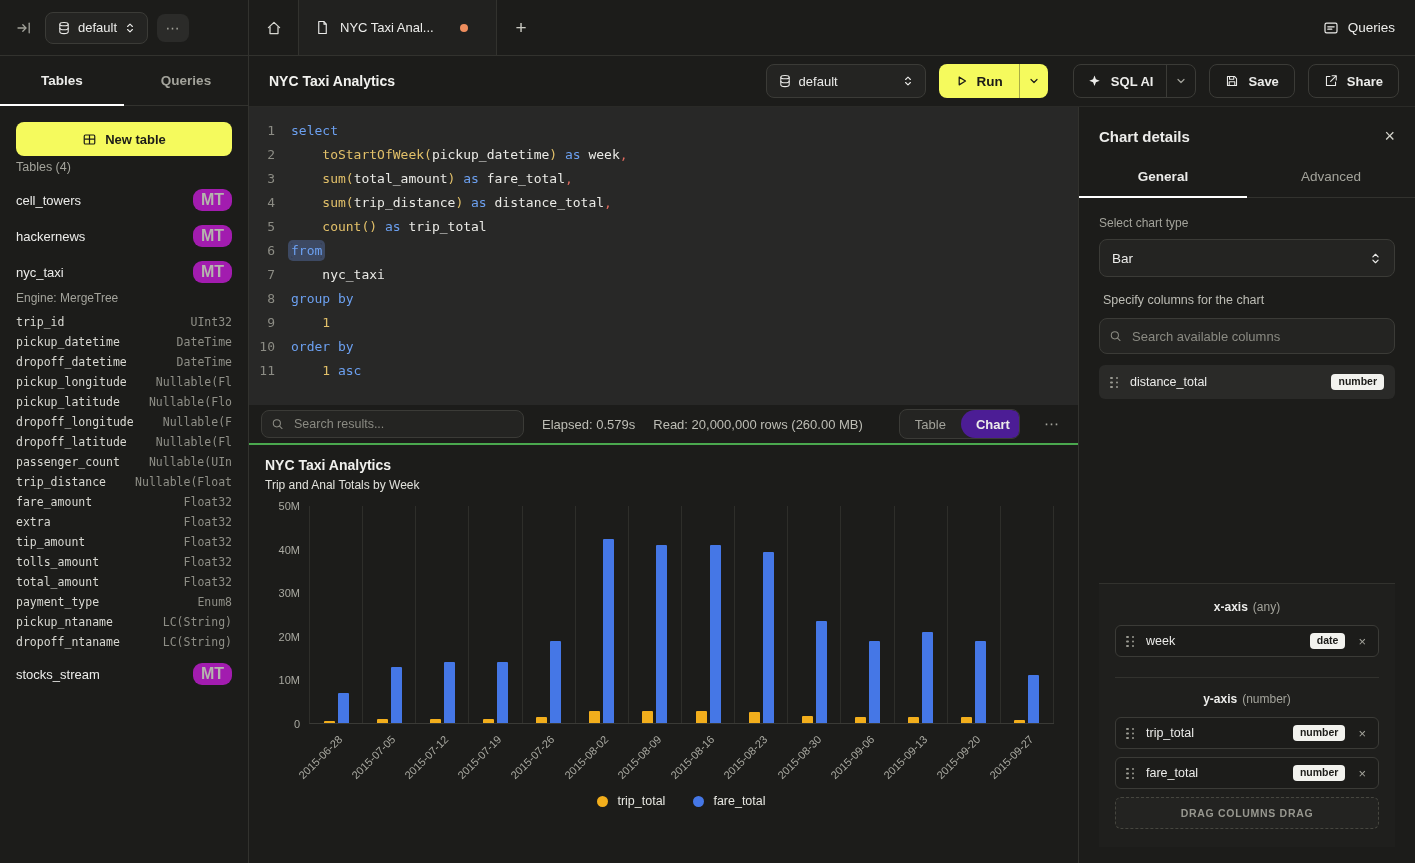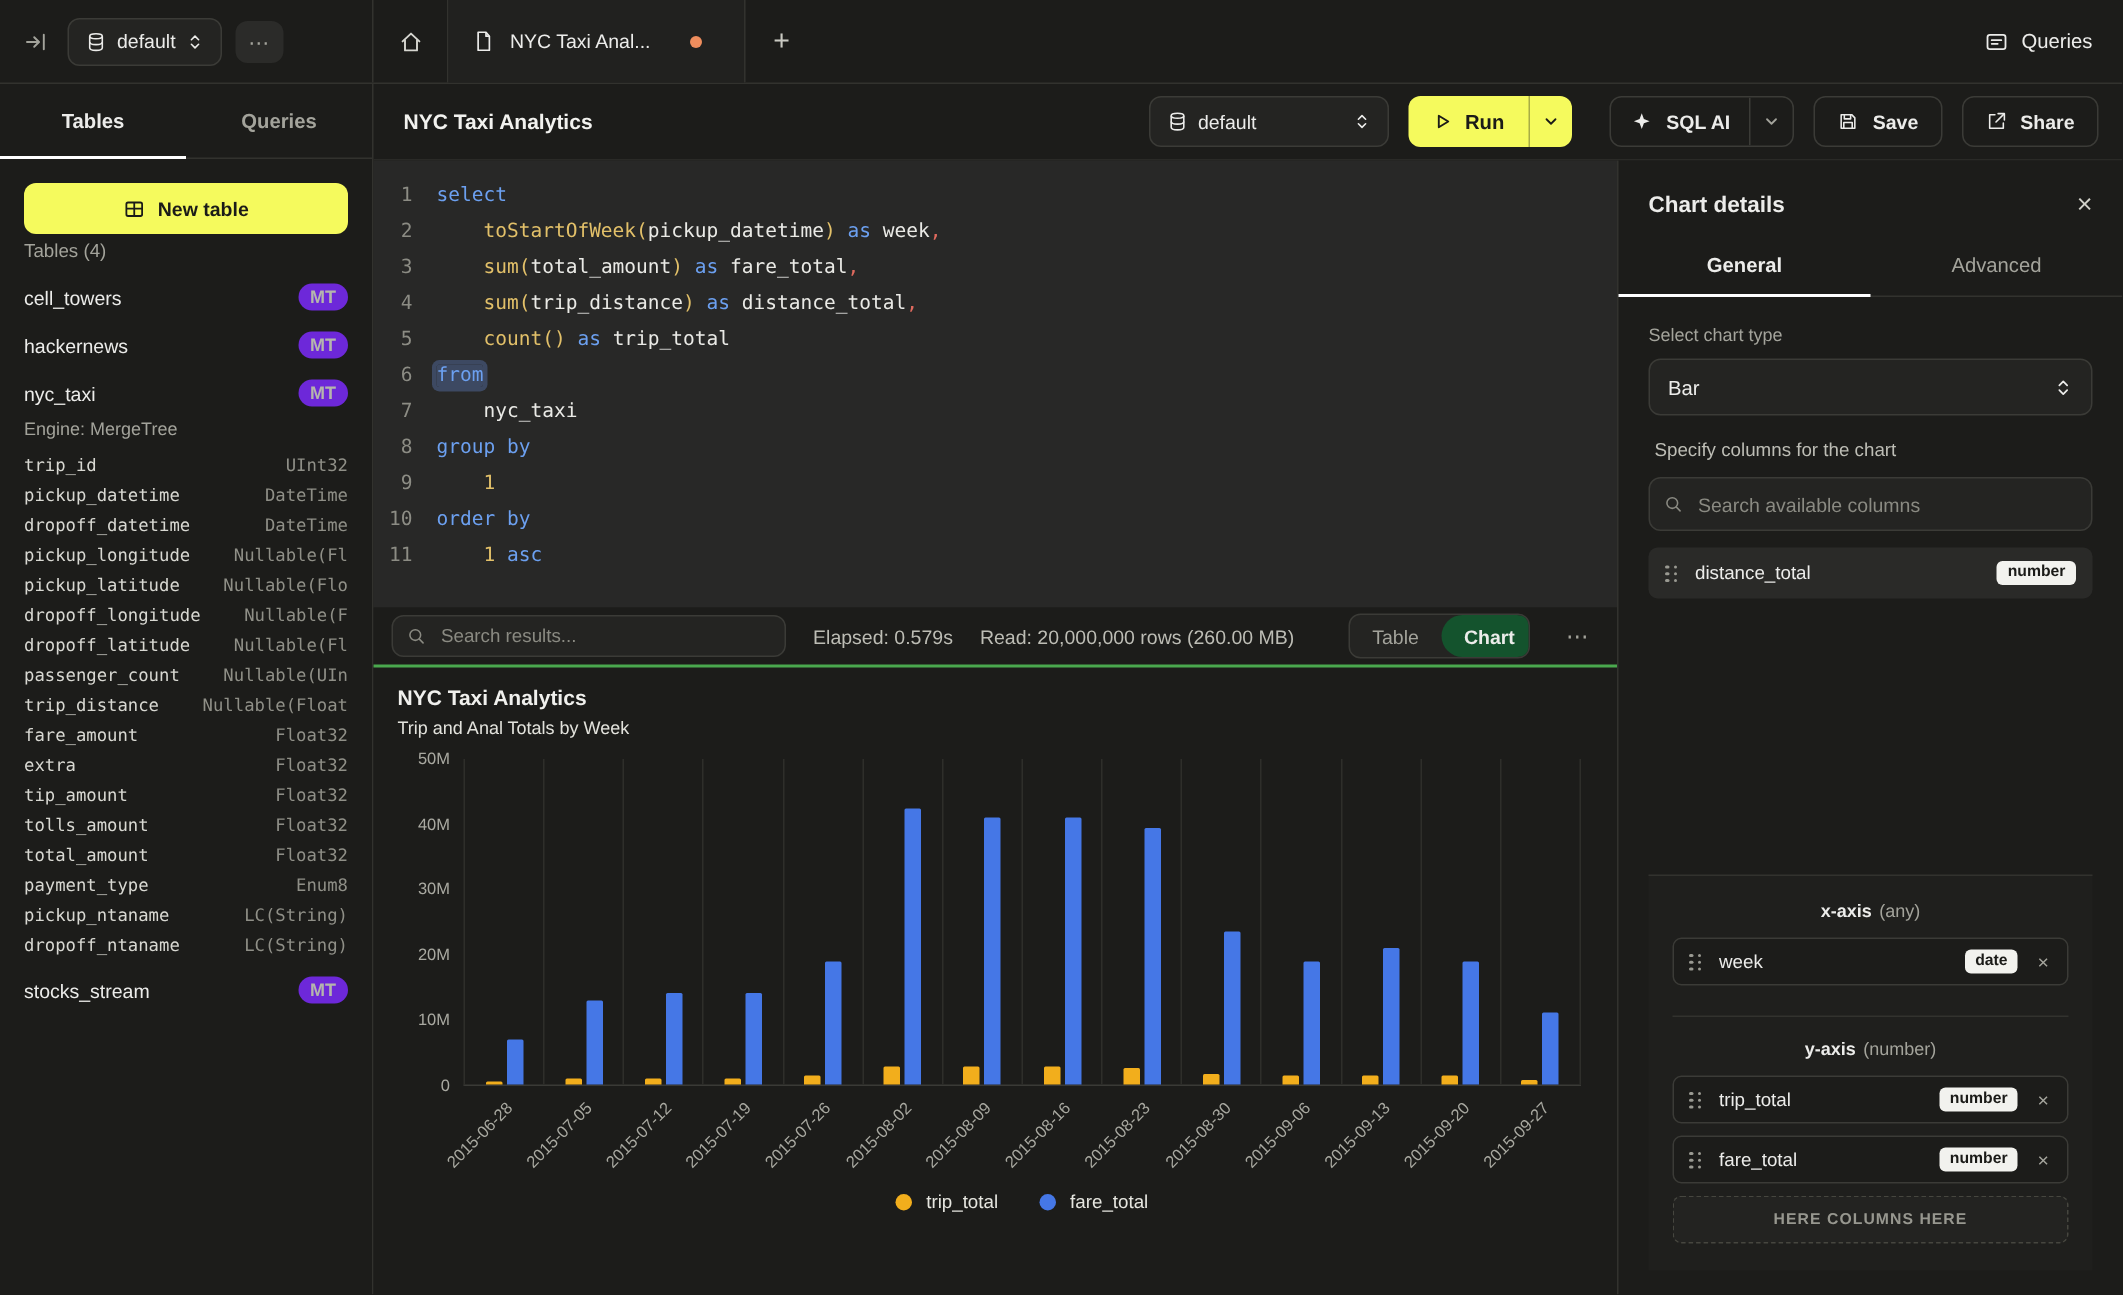--- a/index.html
+++ b/index.html
@@ -50,21 +50,21 @@
   .side-tab.active{color:var(--text)}
   .side-tab.active::after{content:"";position:absolute;left:0;right:0;bottom:-1px;height:2px;background:#ffffff}
   .new-table-btn{margin:16px 16px 0;height:34px;border:none;border-radius:8px;background:var(--yellow);color:var(--dark-on-yellow);font-size:13px;font-weight:700;display:flex;align-items:center;justify-content:center;gap:8px}
   .search-box{position:relative}
   .sb-side{margin:14px 16px 0}
   .search-box input{width:100%;height:34px;background:var(--bg2);border:1px solid var(--border2);border-radius:8px;color:var(--text);padding:0 10px 0 32px;font-size:13px}
   .search-box input::placeholder{color:var(--faint)}
   .search-box .s-icon{position:absolute;left:10px;top:50%;transform:translateY(-50%);color:var(--faint)}
   .tables-header{margin:4px 16px 8px;font-size:12.5px;color:var(--muted)}
   .table-item{display:flex;align-items:center;justify-content:space-between;padding:7px 16px;font-size:13px;color:var(--text);cursor:pointer}
-  .mt-badge{background:#6d28d9;color:#b5b5ad;font-size:12px;font-weight:700;padding:2px 8px;border-radius:9px}
+  .mt-badge{background:#a21caf;color:#b5b5ad;font-size:16px;font-weight:700;padding:2px 8px;border-radius:9px}
   .engine-label{padding:1px 16px 7px;font-size:12px;color:var(--muted)}
   .col-list{padding-bottom:4px}
   .col-row{display:flex;align-items:center;justify-content:space-between;padding:2.5px 16px;font-family:"DejaVu Sans Mono",monospace;font-size:11.5px;line-height:15px}
   .col-name{color:#d8d8d2}
   .col-type{color:#8f8f87}
 
   
   .main-col{flex:1;display:flex;flex-direction:column;min-width:0}
   .main-header{height:51px;flex-shrink:0;display:flex;align-items:center;gap:13px;padding:0 16px 0 20px;border-bottom:1px solid #2a2a27}
   .mh-title{font-size:14px;font-weight:600;margin-right:auto;color:#f2f2ef}
@@ -93,21 +93,21 @@
   .tok-pu{color:var(--pu)}
 
   
   .results-bar{height:38px;flex-shrink:0;display:flex;align-items:center;gap:18px;padding:0 12px;background:var(--bg)}
   .rb-search{width:276px}
   .rb-search input{height:28px;font-size:12.5px}
   .rb-meta{font-size:13px;color:#bdbdb5;white-space:nowrap}
   .spacer{flex:1}
   .seg{display:flex;height:30px;border:1px solid var(--border2);border-radius:8px;overflow:hidden;background:var(--bg2)}
   .seg-btn{display:flex;align-items:center;padding:0 15px;font-size:13px;border:none;background:transparent;color:var(--muted)}
-  .seg-btn.active{background:#14532d;color:var(--text);font-weight:600;border-radius:14px}
+  .seg-btn.active{background:#4c1d95;color:var(--text);font-weight:600;border-radius:14px}
   .rb-more{background:none;border:none;color:var(--muted);font-size:15px;letter-spacing:1px;padding:0 6px}
 
   
   .chart-card{flex:1;min-height:0;border-top:2px solid var(--green);background:var(--bg);display:flex;flex-direction:column;padding:12px 24px 6px 16px}
   .chart-title{font-size:14px;font-weight:600;color:#f0f0ed}
   .chart-subtitle{font-size:12px;margin-top:5px;color:#e2e2dc}
   .chart-area{display:flex;margin-top:14px}
   .chart-y{width:44px;flex-shrink:0;position:relative;height:218px}
   .y-tick{position:absolute;right:9px;transform:translateY(-50%);font-size:11px;color:#a9a9a1}
   .chart-main{flex:1;display:flex;flex-direction:column;min-width:0}
@@ -610,21 +610,21 @@
                   <span class="name">trip_total</span>
                   <span class="badge">number</span>
                   <button class="remove-btn"><span>×</span></button>
                 </div>
                 <div class="axis-item">
                   <span class="drag-dots"></span>
                   <span class="name">fare_total</span>
                   <span class="badge">number</span>
                   <button class="remove-btn"><span>×</span></button>
                 </div>
-                <div class="drop-zone">HERE COLUMNS HERE</div>
+                <div class="drop-zone">DRAG COLUMNS DRAG</div>
               </div>
             </div>
           </div>
         </aside>
 
       </div>
     </div>
   </div>
 </div>
 

